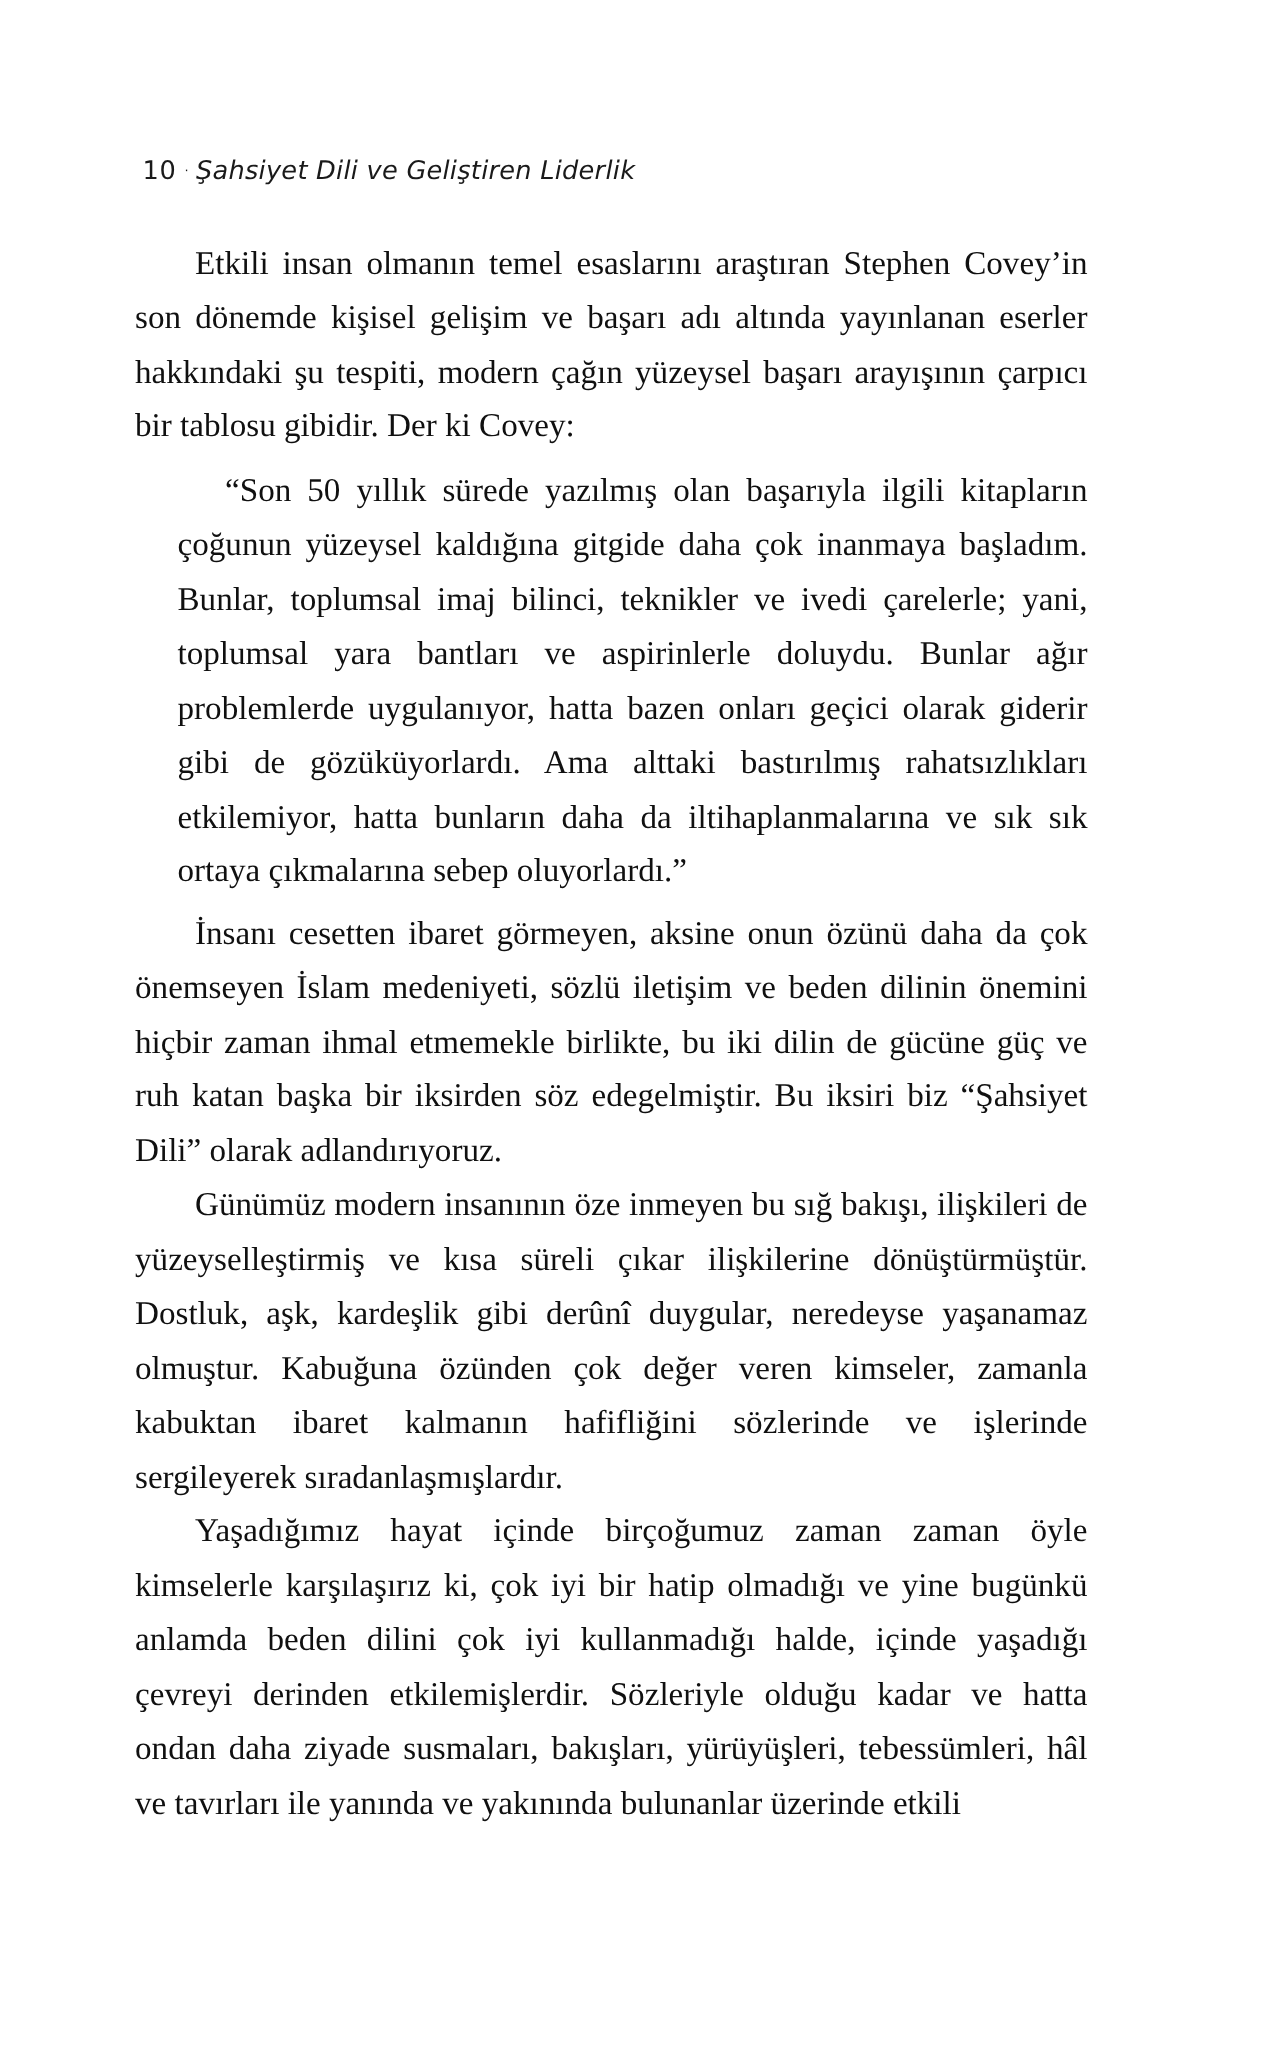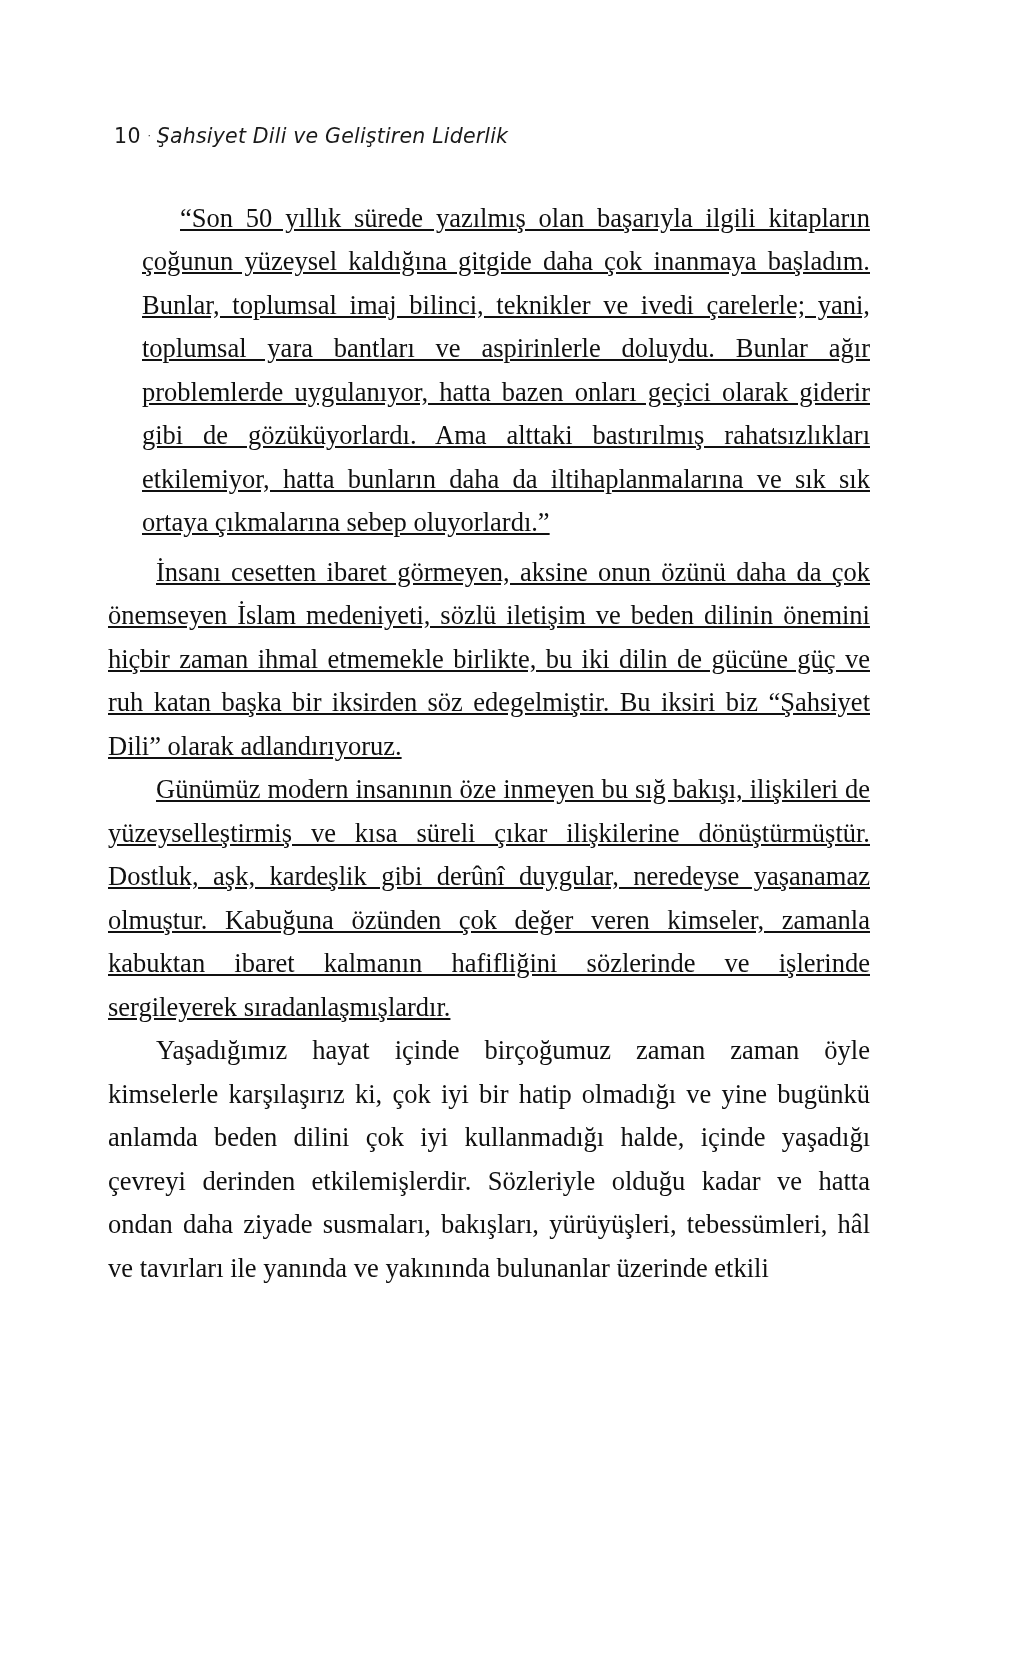--- a/index.html
+++ b/index.html
@@ -55,21 +55,20 @@
     text-align: justify;
     text-justify: inter-word;
     margin: 0 0 0 0;
     text-indent: 48px;
     -webkit-hyphens: none;
     hyphens: none;
     word-spacing: 0px;
   }
   p.para.last-line-full {
     text-align-last: left;
-    text-decoration: underline;
   }
   
   .blockquote {
     margin: 4px 0 2px 0;
     padding: 0 0 0 34px;
   }
   .blockquote p.para {
     text-indent: 38px;
     font-size: 26.5px;
     line-height: 43.5px;
@@ -82,20 +81,21 @@
 <div class="page">
 
   <div class="content">
 
     <div class="running-header">
       <span class="folio">10</span><span class="sep">·</span><span>Şahsiyet Dili ve Geliştiren Liderlik</span>
     </div>
 
     <div class="body-block">
 
+      <p class="para">Etkili insan olmanın temel esaslarını araştıran Stephen Covey’in son dönemde kişisel gelişim ve başarı adı altında yayınlanan eserler hakkındaki şu tespiti, modern çağın yüzeysel başarı arayışının çarpıcı bir tablosu gibidir. Der ki Covey:</p>
 
       <div class="spacer-sm"></div>
 
       <div class="blockquote">
         <p class="para last-line-full">“Son 50 yıllık sürede yazılmış olan başarıyla ilgili kitapların çoğunun yüzeysel kaldığına gitgide daha çok inanmaya başladım. Bunlar, toplumsal imaj bilinci, teknikler ve ivedi çarelerle; yani, toplumsal yara bantları ve aspirinlerle doluydu. Bunlar ağır problemlerde uygulanıyor, hatta bazen onları geçici olarak giderir gibi de gözüküyorlardı. Ama alttaki bastırılmış rahatsızlıkları etkilemiyor, hatta bunların daha da iltihaplanmalarına ve sık sık ortaya çıkmalarına sebep oluyorlardı.”</p>
       </div>
 
       <div class="spacer-sm"></div>
 
       <p class="para last-line-full">İnsanı cesetten ibaret görmeyen, aksine onun özünü daha da çok önemseyen İslam medeniyeti, sözlü iletişim ve beden dilinin önemini hiçbir zaman ihmal etmemekle birlikte, bu iki dilin de gücüne güç ve ruh katan başka bir iksirden söz edegelmiştir. Bu iksiri biz “Şahsiyet Dili” olarak adlandırıyoruz.</p>

